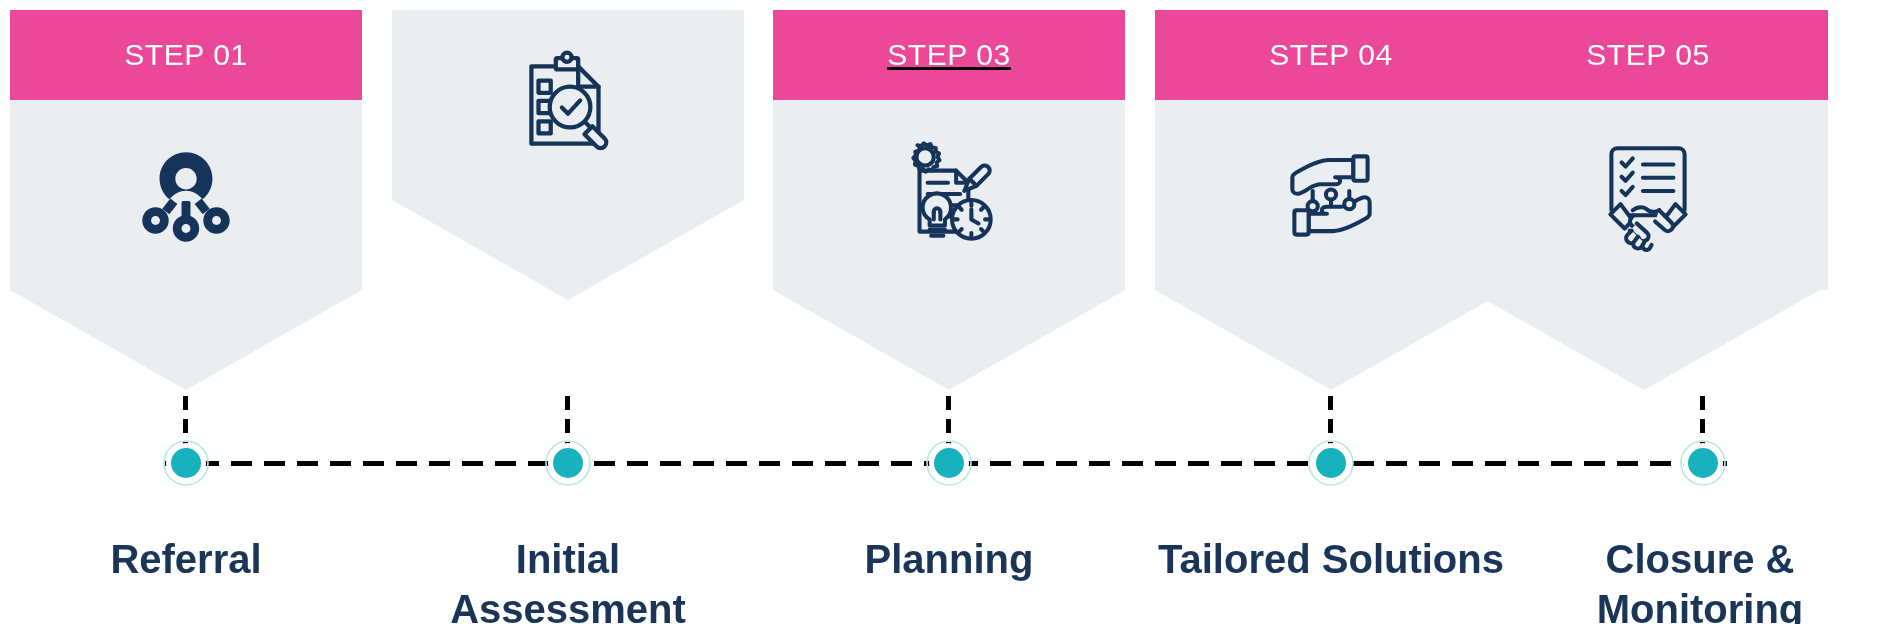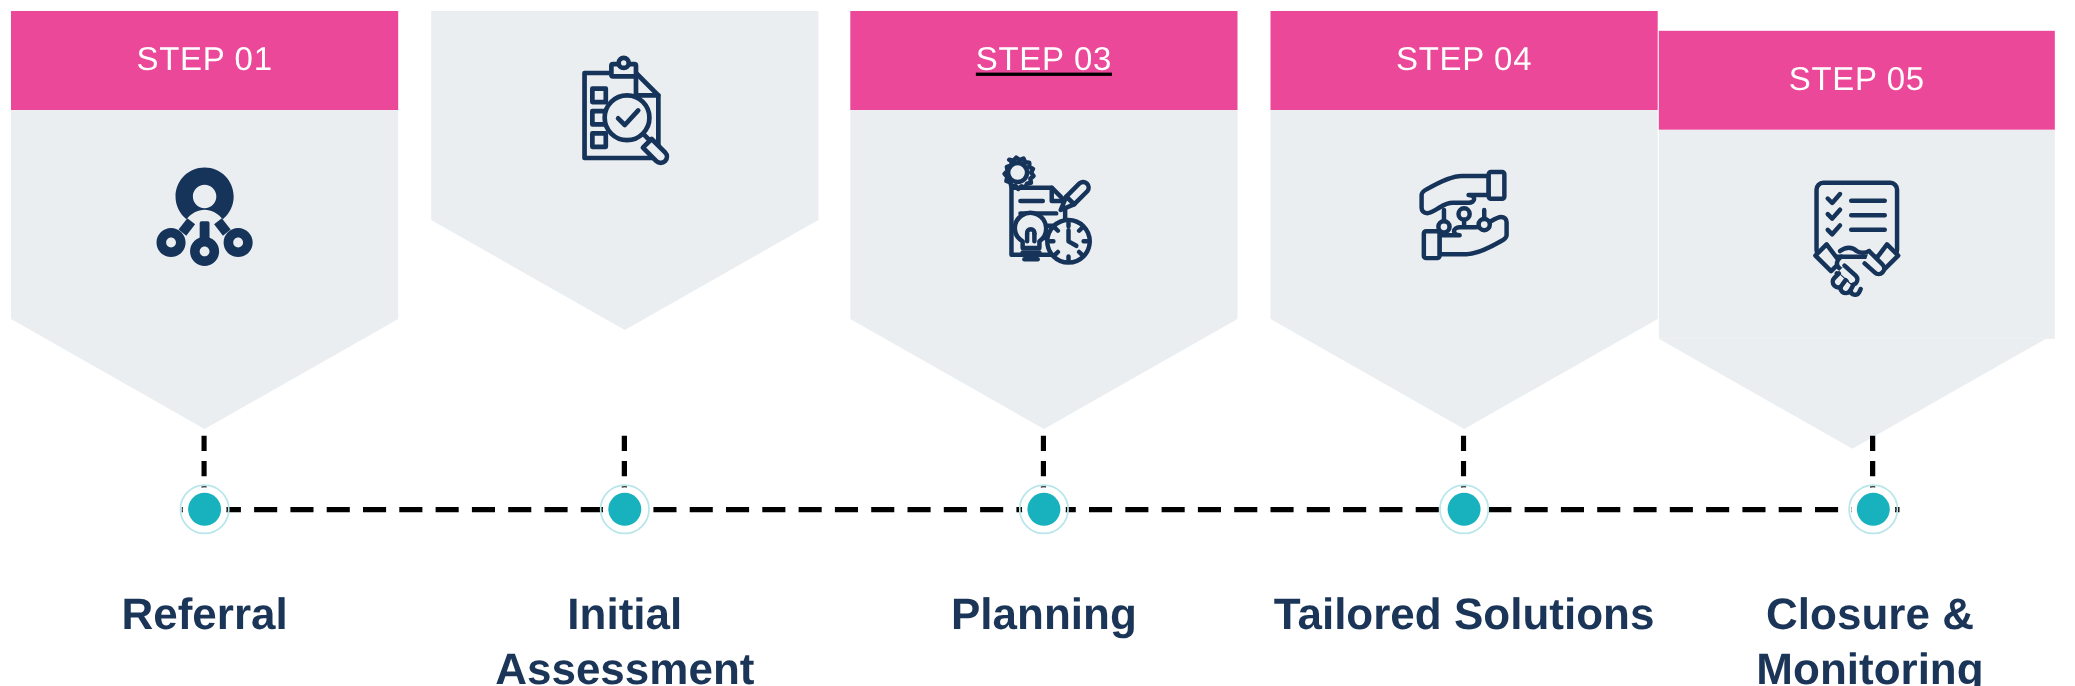--- a/index.html
+++ b/index.html
@@ -218,21 +218,21 @@
         </svg>
       </span>
     </div>
     <div class="card-point">
       <svg width="352" height="100" viewBox="0 0 352 100" xmlns="http://www.w3.org/2000/svg">
         <polygon points="0,0 352,0 176,100" fill="#eaeef0"></polygon>
       </svg>
     </div>
   </div>
 
-  <div class="card" style="left:1508px; width:360px;margin-top:18px;">
+  <div class="card" style="left:1468px; width:360px;">
     <div class="card-header">
       <span class="card-header-label">STEP 05</span>
     </div>
     <div class="card-body">
       <span class="card-icon">
         <svg viewBox="0 0 120 120" xmlns="http://www.w3.org/2000/svg">
           <g fill="none" stroke="#16335a" stroke-width="4" stroke-linejoin="round" stroke-linecap="round">
             <rect x="24" y="14" width="72" height="66" rx="6" fill="#eaeef0"></rect>
             <path d="M34 28l4 4 7-8"></path>
             <path d="M34 42l4 4 7-8"></path>

